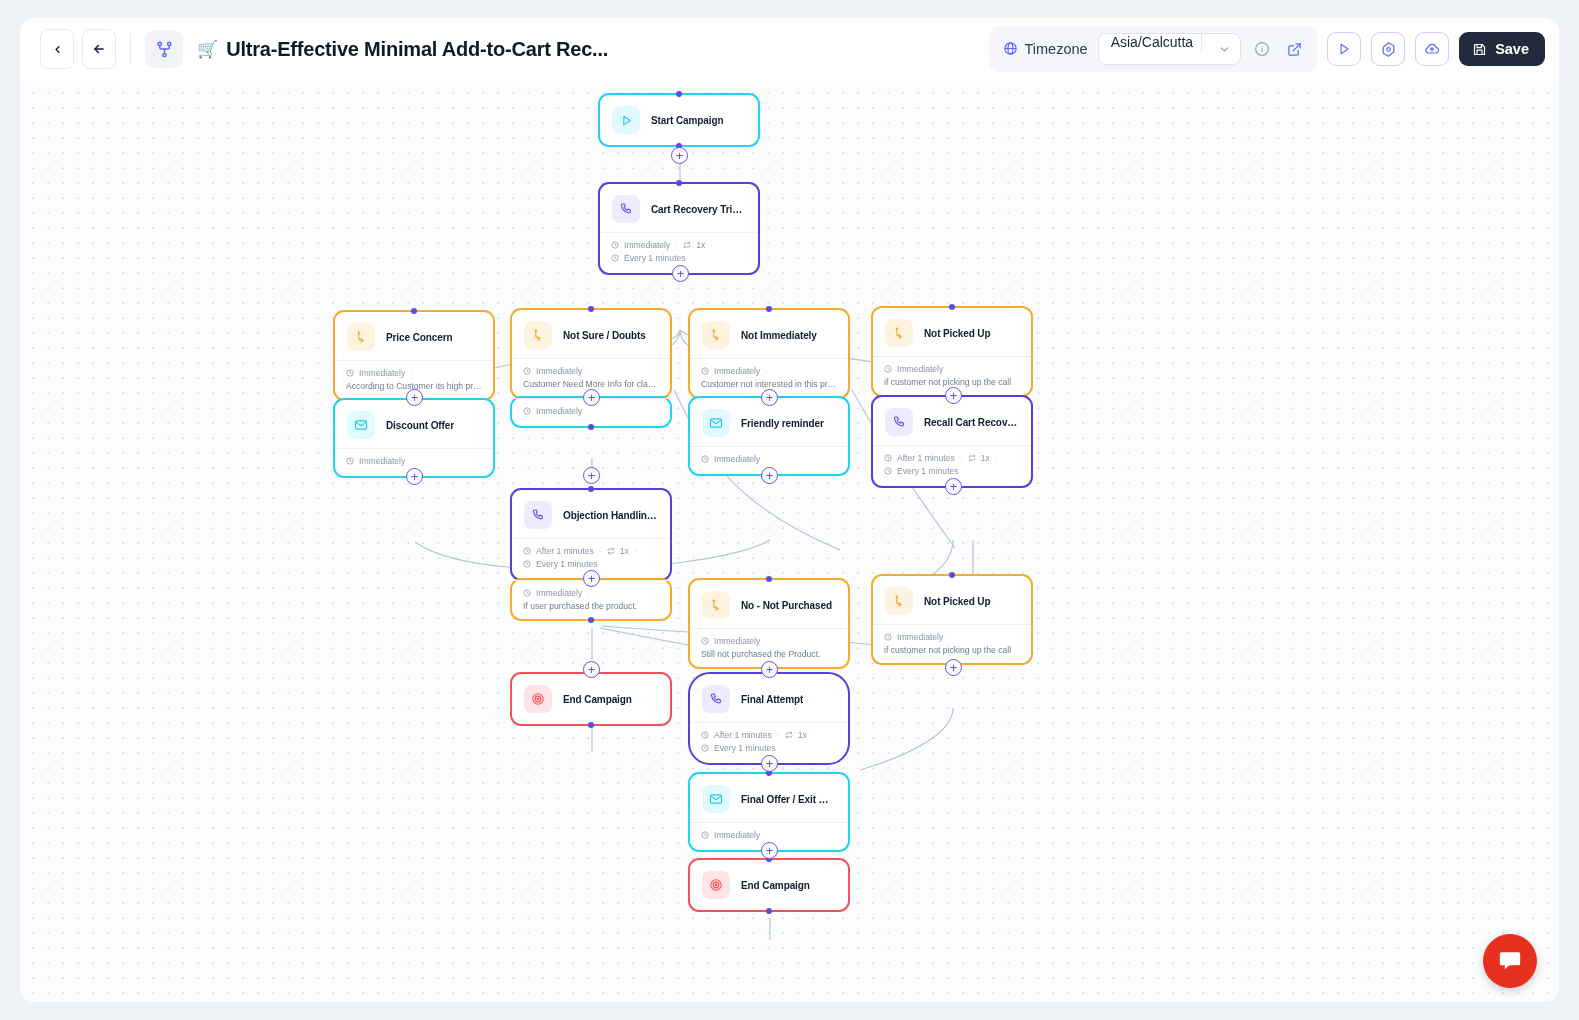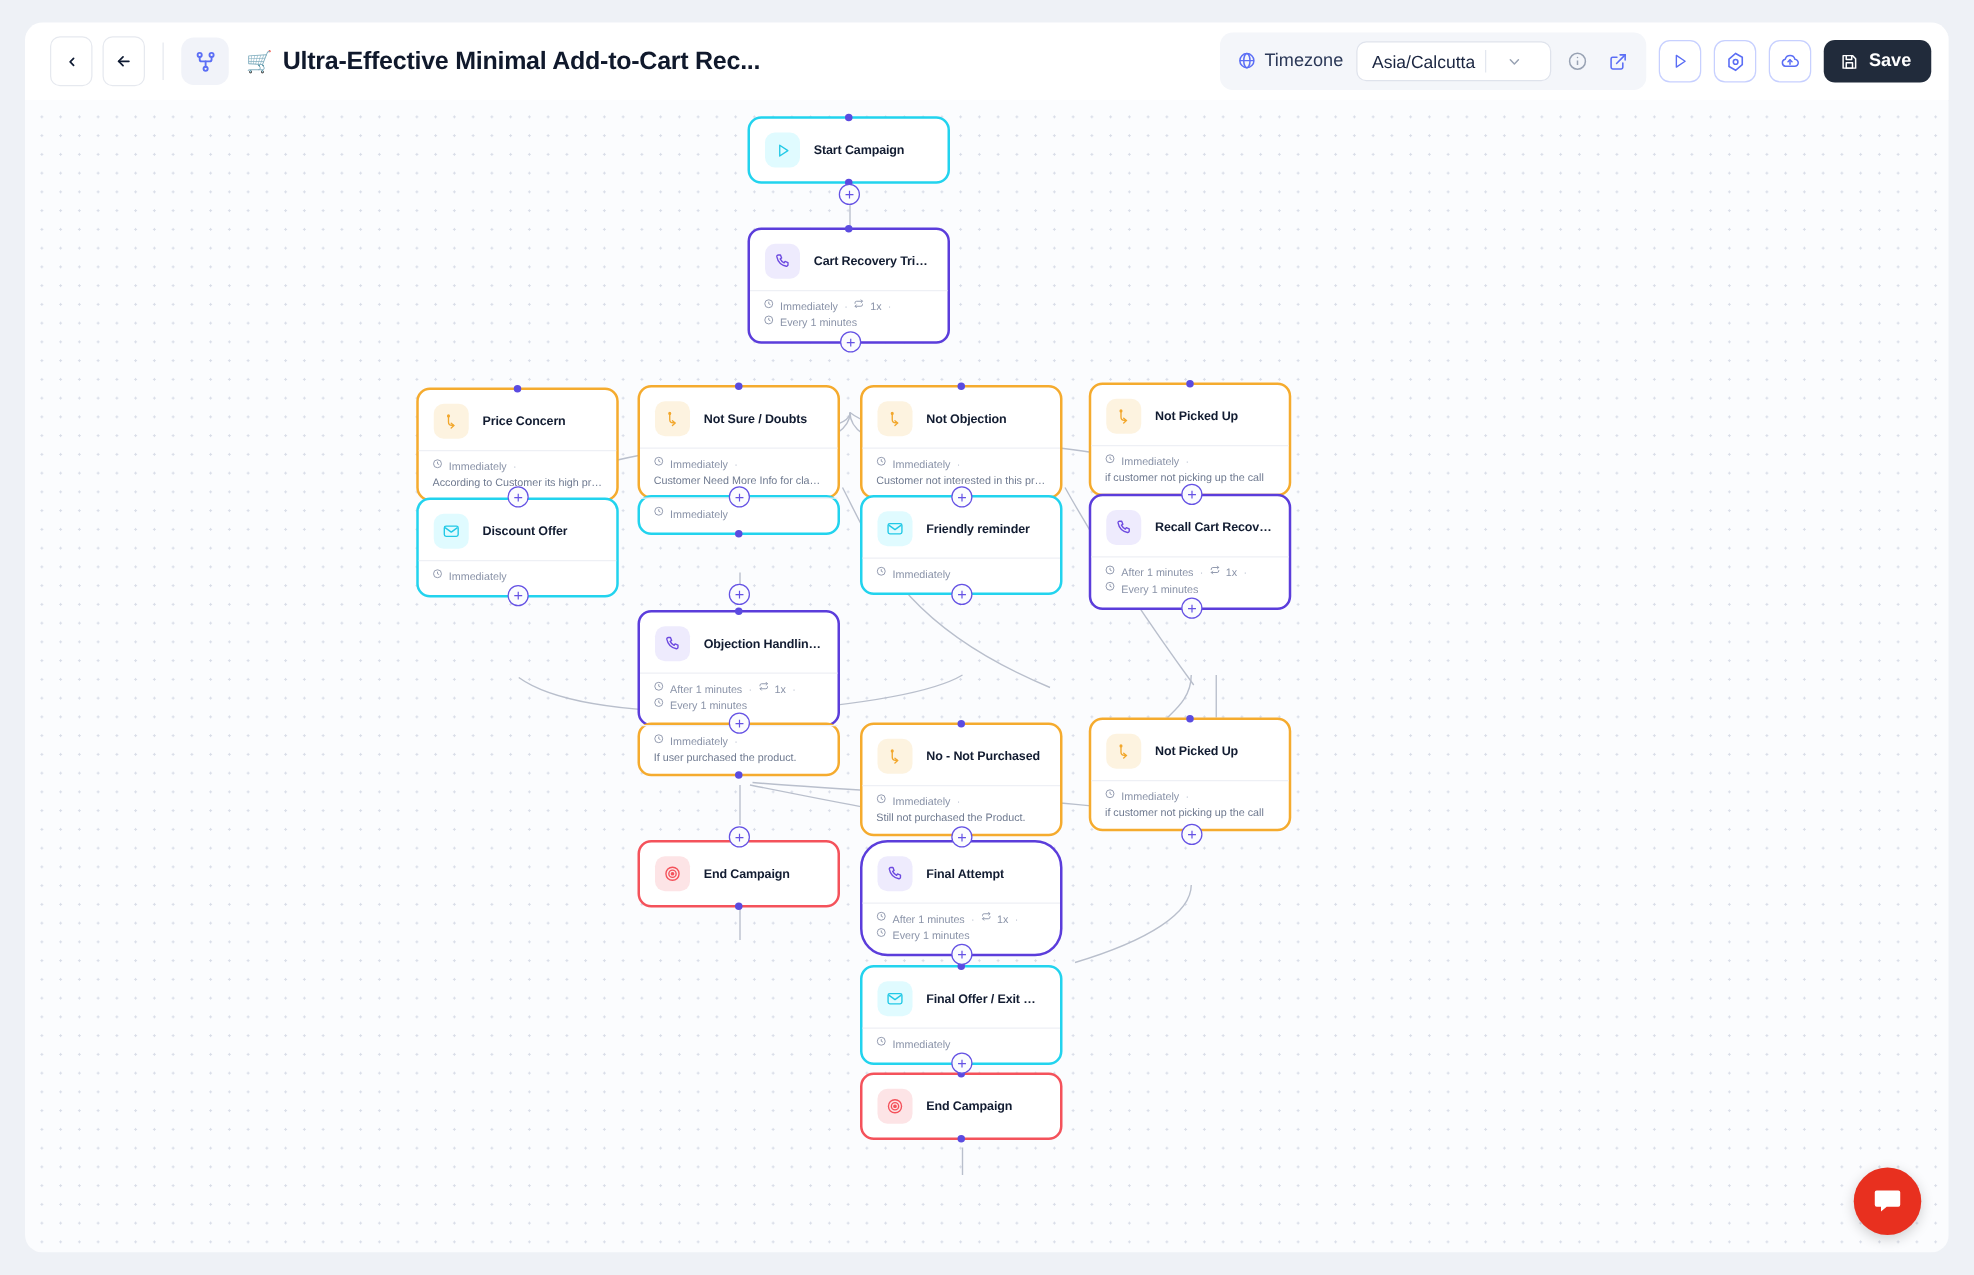--- a/index.html
+++ b/index.html
@@ -58,26 +58,26 @@
 
   .tz-group {
     display: flex; align-items: center; gap: 10px;
     background: #f4f6fa;
     border-radius: 10px;
     padding: 7px 12px 7px 14px;
   }
   .tz-label-wrap { display: flex; align-items: flex-start; gap: 7px; }
   .tz-label { font-size: 14.5px; color: #2b3857; font-weight: 400; }
   .tz-select {
-    display: flex; align-items: center;
+    display: flex; 
     background: #fff;
     border: 1px solid #dfe3ec;
     border-radius: 8px;
     height: 32px;
-    padding: 0 15px 0 12px;
+    padding: 0 2px 0 12px;
     gap: 8px;
   }
   .tz-value { font-size: 14px; color: #1a2540; white-space: nowrap; }
   .tz-sep { width: 1px; height: 18px; background: #e3e7ef; }
   .tz-caret { width: 28px; display: flex; align-items: center; justify-content: center; color:#98a2b3; }
   .ico-btn-plain {
     width: 22px; height: 22px; display: flex; align-items: center; justify-content: center;
     cursor: pointer;
   }
   .sq-btn {
@@ -130,21 +130,21 @@
   }
   .node .nm {
     font-size: 10px; font-weight: 700; color: #121c31; letter-spacing: -0.1px;
     white-space: nowrap; overflow: hidden; text-overflow: ellipsis;
   }
   .node .meta {
     border-top: 1px solid #eef0f5;
     padding: 6px 11px 8px 11px;
   }
   .node .mrow {
-    display: flex; align-items: flex-start; gap: 5px;
+    display: flex; align-items: center; gap: 5px;
     font-size: 8.6px; color: #8a93a8; line-height: 1.5;
   }
   .node .mrow .dot-sep { color:#c3c9d6; }
   .node .desc {
     font-size: 8.6px; color: #6f7a90; padding-top: 1px;
     white-space: nowrap; overflow: hidden; text-overflow: ellipsis;
   }
   
   .n-cyan   { border-color: #22d3ee; }
   .n-cyan .ic   { background: #e0fbff; color: #22c9e6; }
@@ -448,21 +448,21 @@
     <div class="node n-amber has-meta" style="left:668px; top:228px;">
       <span class="h top"></span>
       <div class="head">
         <span class="ic">
             <svg width="13" height="13" viewBox="0 0 24 24" fill="none" stroke="currentColor" stroke-width="2" stroke-linecap="round">
               <path d="M7 3v9a5 5 0 0 0 5 5h2"></path>
               <polyline points="11 14 15 17.5 11 21"></polyline>
               <circle cx="7" cy="3.2" r="1.3"></circle>
             </svg>
           </span>
-        <span class="nm">Not Objection</span>
+        <span class="nm">Not Immediately</span>
       </div>
       <div class="meta">
         <div class="mrow">
           <svg width="8" height="8" viewBox="0 0 24 24" fill="none" stroke="currentColor" stroke-width="2.2">
               <circle cx="12" cy="12" r="9.5"></circle>
               <polyline points="12 7 12 12 16 14"></polyline>
             </svg>
           <span>Immediately</span>
           <span class="dot-sep">·</span>
         </div>

